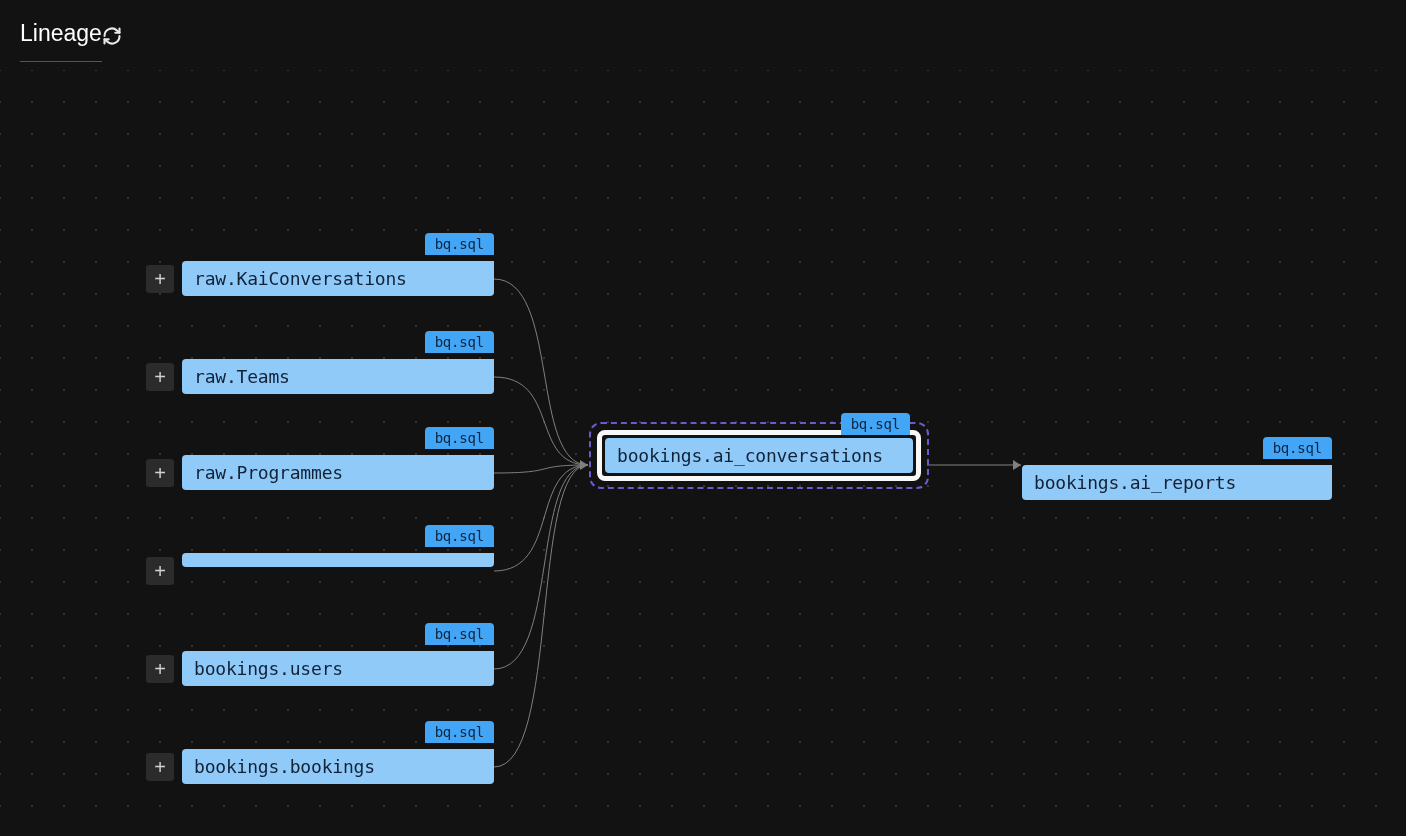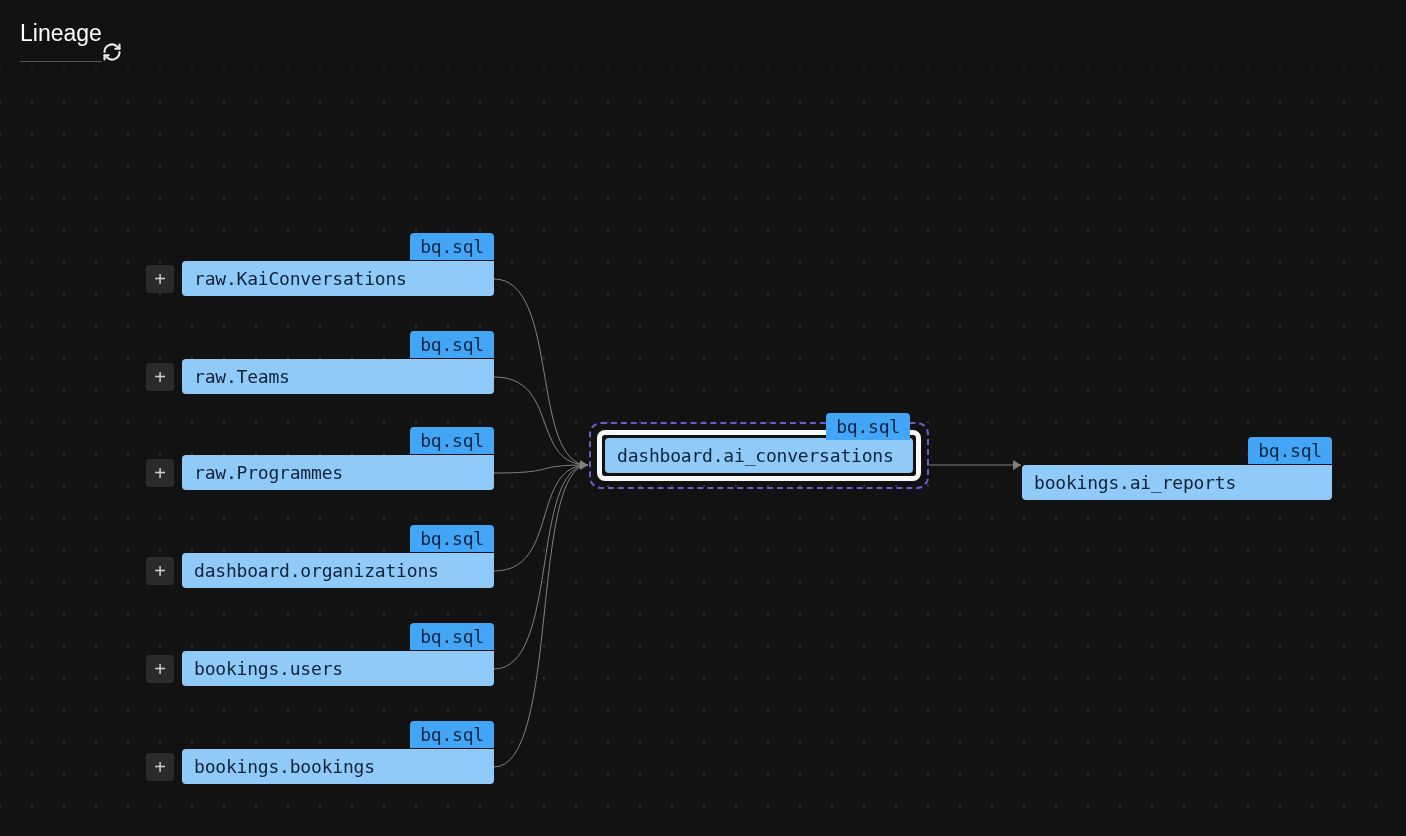--- a/index.html
+++ b/index.html
@@ -9,21 +9,21 @@
     height: 836px;
     overflow: hidden;
     font-family: ui-monospace, 'SF Mono', 'Menlo', 'Monaco', 'Consolas', monospace;
     position: relative;
   }
   .header {
     position: absolute;
     top: 20px;
     left: 20px;
     display: flex;
-    align-items: flex-end;
+    align-items: center;
   }
   .tab {
     color: #ffffff;
     font-size: 23px;
     font-weight: 500;
     font-family: -apple-system, BlinkMacSystemFont, 'Segoe UI', sans-serif;
     padding-bottom: 14px;
     border-bottom: 1px solid #555;
   }
   .refresh-icon svg { display: block; }
@@ -48,21 +48,21 @@
     color: #122338;
     font-family: ui-monospace, 'SF Mono', 'Menlo', 'Monaco', monospace;
     letter-spacing: -0.2px;
   }
   .tag {
     position: absolute;
     top: -28px;
     right: 0;
     background: #42a5f5;
     color: #0d253f;
-    font-size: 18px;
+    font-size: 14px;
     padding: 3px 10px;
     border-top-left-radius: 4px;
     border-top-right-radius: 4px;
     font-family: ui-monospace, 'SF Mono', 'Menlo', 'Monaco', monospace;
     letter-spacing: -0.2px;
     font-weight:500;
   }
   .expand-btn {
     position: absolute;
     width: 28px;
@@ -144,40 +144,39 @@
   </div>
 
   <div class="expand-btn" style="left:146px; top:389px;">+</div>
   <div class="node" style="left:182px; top:385px; width:312px;">
     <span>raw.Programmes</span>
     <span class="tag">bq.sql</span>
   </div>
 
   <div class="expand-btn" style="left:146px; top:487px;">+</div>
   <div class="node" style="left:182px; top:483px; width:312px;">
-    <span>dashboard.organizations</span>
     <span class="tag">bq.sql</span>
   </div>
 
   <div class="expand-btn" style="left:146px; top:585px;">+</div>
   <div class="node" style="left:182px; top:581px; width:312px;">
     <span>bookings.users</span>
     <span class="tag">bq.sql</span>
   </div>
 
   <div class="expand-btn" style="left:146px; top:683px;">+</div>
   <div class="node" style="left:182px; top:679px; width:312px;">
     <span>bookings.bookings</span>
     <span class="tag">bq.sql</span>
   </div>
 
   <div class="selected-wrap" style="left:589px; top:352px;">
     <div class="selected-inner">
       <div class="node" style="width:308px;">
-        <span>dashboard.ai_conversations</span>
+        <span>bookings.ai_conversations</span>
         <span class="tag" style="top:-25px; right:3px;">bq.sql</span>
       </div>
     </div>
   </div>
 
   <div class="node" style="left:1022px; top:395px; width:310px;">
     <span>bookings.ai_reports</span>
     <span class="tag">bq.sql</span>
   </div>
 

